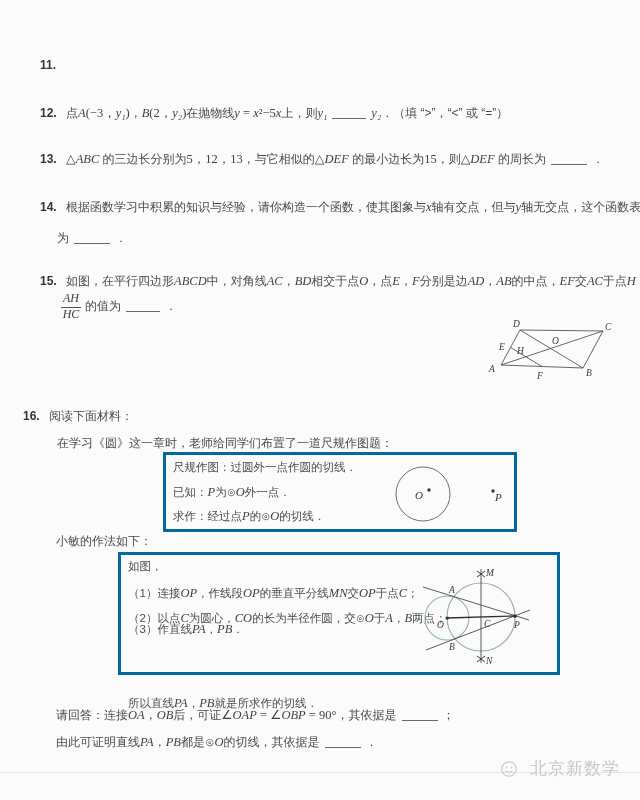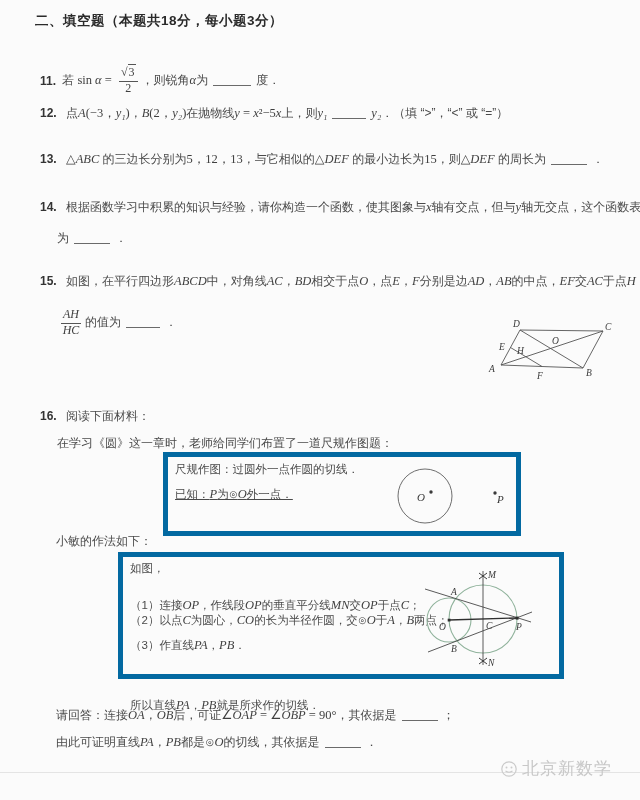--- a/index.html
+++ b/index.html
@@ -2,53 +2,48 @@
 <html><head>
 <meta charset="utf-8">
 <style>
   html,body{margin:0;padding:0;}
   body{width:640px;height:800px;position:relative;overflow:hidden;
        background:#fbfbfb;font-family:"Liberation Sans",sans-serif;color:#4a4a4a;}
   .page{position:absolute;inset:0;}
   .title{position:absolute;left:35px;top:12px;font-size:13.5px;font-weight:bold;
          color:#2a2a2a;letter-spacing:.5px;white-space:nowrap;}
   .q{position:absolute;white-space:nowrap;font-size:12px;line-height:1.2;}
-  .qflex{display:flex;align-items:center;margin-top:16px;}
+  .qflex{display:flex;align-items:center;}
   .qno{font-weight:bold;font-size:12px;color:#333;margin-right:6px;}
   .t-c{font-family:"Liberation Sans",sans-serif;}
   .t-m{font-family:"Liberation Serif",serif;font-style:italic;font-size:12.5px;color:#3f3f3f;}
   .t-n{font-family:"Liberation Serif",serif;font-size:12.5px;color:#3f3f3f;}
   .blank{display:inline-block;width:36px;height:12px;border-bottom:1.2px solid #6a6a6a;
          margin:0 5px;transform:translateY(2px);}
   .frac{display:inline-flex;flex-direction:column;align-items:center;vertical-align:middle;
         font-family:"Liberation Serif",serif;font-size:12px;line-height:1.15;margin:0 4px;color:#3f3f3f;}
   .frac .fnum{border-bottom:1px solid #555;padding:0 2px 1px;}
   .frac.it{font-style:italic;}
   .rt{border-top:1px solid #555;padding:0 1px;}
-  .box{position:absolute;border:5px solid #0369a1;background:transparent;}
+  .box{position:absolute;border:3px solid #0369a1;background:transparent;}
   .bline{position:absolute;left:7px;white-space:nowrap;font-size:11.5px;line-height:1.2;}
   .fig{position:absolute;}
   .figtext{font-family:"Liberation Serif",serif;font-style:italic;fill:#3a3a3a;}
   .footer-line{position:absolute;left:0;top:772px;width:640px;height:1px;background:#e4e4e4;}
-  .logo{position:absolute;left:500px;top:757px;display:flex;align-items:center;gap:4px;}
+  .logo{position:absolute;left:500px;top:757px;display:flex;align-items:center;gap:12px;}
   .logo-text{font-size:17px;color:#c8c8c8;letter-spacing:1px;white-space:nowrap;}
 </style>
 </head>
 <body>
 
 <div class="page">
 
-  <div class="title">二、填空题（本题共18分，每小题3分）</div>
 
   <div class="q qflex" style="left:40px;top:48px;height:34px;">
     <span class="qno">11.</span>
-    <span><span class="t-c">若 </span><span class="t-n">sin </span><span class="t-m">α </span><span class="t-n">= </span><span class="frac">
-          <span class="fnum">√<span class="rt">3</span></span>
-          <span class="fden">2</span>
-        </span><span class="t-c">，则锐角</span><span class="t-m">α</span><span class="t-c">为</span><span class="blank" style="width: 38px;"></span><span class="t-c">度．</span></span>
   </div>
 
   <div class="q" style="left:40px;top:104px;">
     <span class="qno">12.</span>
     <span><span class="t-c">点</span><span class="t-m">A</span><span class="t-n">(−3，</span><span class="t-m">y₁</span><span class="t-n">)</span><span class="t-c">，</span><span class="t-m">B</span><span class="t-n">(2，</span><span class="t-m">y₂</span><span class="t-n">)</span><span class="t-c">在抛物线</span><span class="t-m">y</span><span class="t-n"> = </span><span class="t-m">x</span><span class="t-n">²−5</span><span class="t-m">x</span><span class="t-c">上，则</span><span class="t-m">y₁</span><span class="blank" style="width: 34px;"></span><span class="t-m">y₂</span><span class="t-c">．（填 “&gt;”，“&lt;” 或 “=”）</span></span>
   </div>
 
   <div class="q" style="left:40px;top:150px;">
     <span class="qno">13.</span>
     <span><span class="t-n">△</span><span class="t-m">ABC</span><span class="t-c"> 的三边长分别为</span><span class="t-n">5，12，13</span><span class="t-c">，与它相似的</span><span class="t-n">△</span><span class="t-m">DEF</span><span class="t-c"> 的最小边长为</span><span class="t-n">15</span><span class="t-c">，则</span><span class="t-n">△</span><span class="t-m">DEF</span><span class="t-c"> 的周长为</span><span class="blank" style="width: 36px;"></span><span class="t-c">．</span></span>
@@ -85,49 +80,50 @@
       <text x="100" y="58">B</text>
       <text x="119" y="12">C</text>
       <text x="27" y="9">D</text>
       <text x="13" y="32">E</text>
       <text x="51" y="61">F</text>
       <text x="66" y="26">O</text>
       <text x="31" y="36">H</text>
     </g>
   </svg>
 
-  <div class="q" style="left:40px;top:409px;">
+  <div class="q" style="left:23px;top:409px;">
     <span class="qno">16.</span>
     <span><span class="t-c">阅读下面材料：</span></span>
   </div>
   <div class="q" style="left:57px;top:436px;">
     <span><span class="t-c">在学习《圆》这一章时，老师给同学们布置了一道尺规作图题：</span></span>
   </div>
 
   <div class="box" style="left:163px;top:452px;width:348px;height:74px;">
     <div class="bline" style="top:6px;"><span class="t-c">尺规作图：过圆外一点作圆的切线．</span></div>
-    <div class="bline" style="top:30px;text-decoration:underline;"><span class="t-c">已知：</span><span class="t-m">P</span><span class="t-c">为⊙</span><span class="t-m">O</span><span class="t-c">外一点．</span></div>
+    <div class="bline" style="top:30px;"><span class="t-c">已知：</span><span class="t-m">P</span><span class="t-c">为⊙</span><span class="t-m">O</span><span class="t-c">外一点．</span></div>
+    <div class="bline" style="top:54px;"><span class="t-c">求作：经过点</span><span class="t-m">P</span><span class="t-c">的⊙</span><span class="t-m">O</span><span class="t-c">的切线．</span></div>
     <svg class="fig" style="left:0;top:0;" width="346" height="72" viewBox="0 0 346 72">
       <circle cx="257" cy="39" r="27" fill="none" stroke="#6e6e6e" stroke-width="1"></circle>
       <circle cx="263" cy="35" r="1.7" fill="#3a3a3a"></circle>
       <text class="figtext" font-size="11" x="249" y="44">O</text>
       <circle cx="327" cy="36" r="1.7" fill="#3a3a3a"></circle>
       <text class="figtext" font-size="11" x="329" y="46">P</text>
     </svg>
   </div>
 
   <div class="q" style="left:56px;top:534px;">
     <span><span class="t-c">小敏的作法如下：</span></span>
   </div>
 
   <div class="box" style="left:118px;top:552px;width:436px;height:117px;text-decoration:underline;">
     <div class="bline" style="top:5px;"><span class="t-c">如图，</span></div>
-    <div class="bline" style="top:41px;text-align:center;"><span class="t-c">（1）连接</span><span class="t-m">OP</span><span class="t-c">，作线段</span><span class="t-m">OP</span><span class="t-c">的垂直平分线</span><span class="t-m">MN</span><span class="t-c">交</span><span class="t-m">OP</span><span class="t-c">于点</span><span class="t-m">C</span><span class="t-c">；</span></div>
+    <div class="bline" style="top:31px;text-align:center;"><span class="t-c">（1）连接</span><span class="t-m">OP</span><span class="t-c">，作线段</span><span class="t-m">OP</span><span class="t-c">的垂直平分线</span><span class="t-m">MN</span><span class="t-c">交</span><span class="t-m">OP</span><span class="t-c">于点</span><span class="t-m">C</span><span class="t-c">；</span></div>
     <div class="bline" style="top:56px;text-align:right;"><span class="t-c">（2）以点</span><span class="t-m">C</span><span class="t-c">为圆心，</span><span class="t-m">CO</span><span class="t-c">的长为半径作圆，交⊙</span><span class="t-m">O</span><span class="t-c">于</span><span class="t-m">A</span><span class="t-c">，</span><span class="t-m">B</span><span class="t-c">两点；</span></div>
-    <div class="bline" style="top:81px;"><span class="t-c">（3）作直线</span><span class="t-m">PA</span><span class="t-c">，</span><span class="t-m">PB</span><span class="t-c">．</span></div>
+    <div class="bline" style="top:67px;"><span class="t-c">（3）作直线</span><span class="t-m">PA</span><span class="t-c">，</span><span class="t-m">PB</span><span class="t-c">．</span></div>
     <div class="bline" style="top:102px;margin-top:39px;"><span class="t-c">所以直线</span><span class="t-m">PA</span><span class="t-c">，</span><span class="t-m">PB</span><span class="t-c">就是所求作的切线．</span></div>
     <svg class="fig" style="left:295px;top:6px;" width="135" height="108" viewBox="0 0 135 108">
 
       <circle cx="31" cy="57" r="22" fill="none" stroke="#8fb29b" stroke-width="1.1"></circle>
       <circle cx="65" cy="56" r="34" fill="none" stroke="#8fb29b" stroke-width="1.1"></circle>
 
       <g stroke="#474747" stroke-width="0.9">
         <line x1="65" y1="8" x2="65" y2="102"></line>
         <line x1="7" y1="26" x2="113" y2="59"></line>
         <line x1="10" y1="89" x2="114" y2="49"></line>

